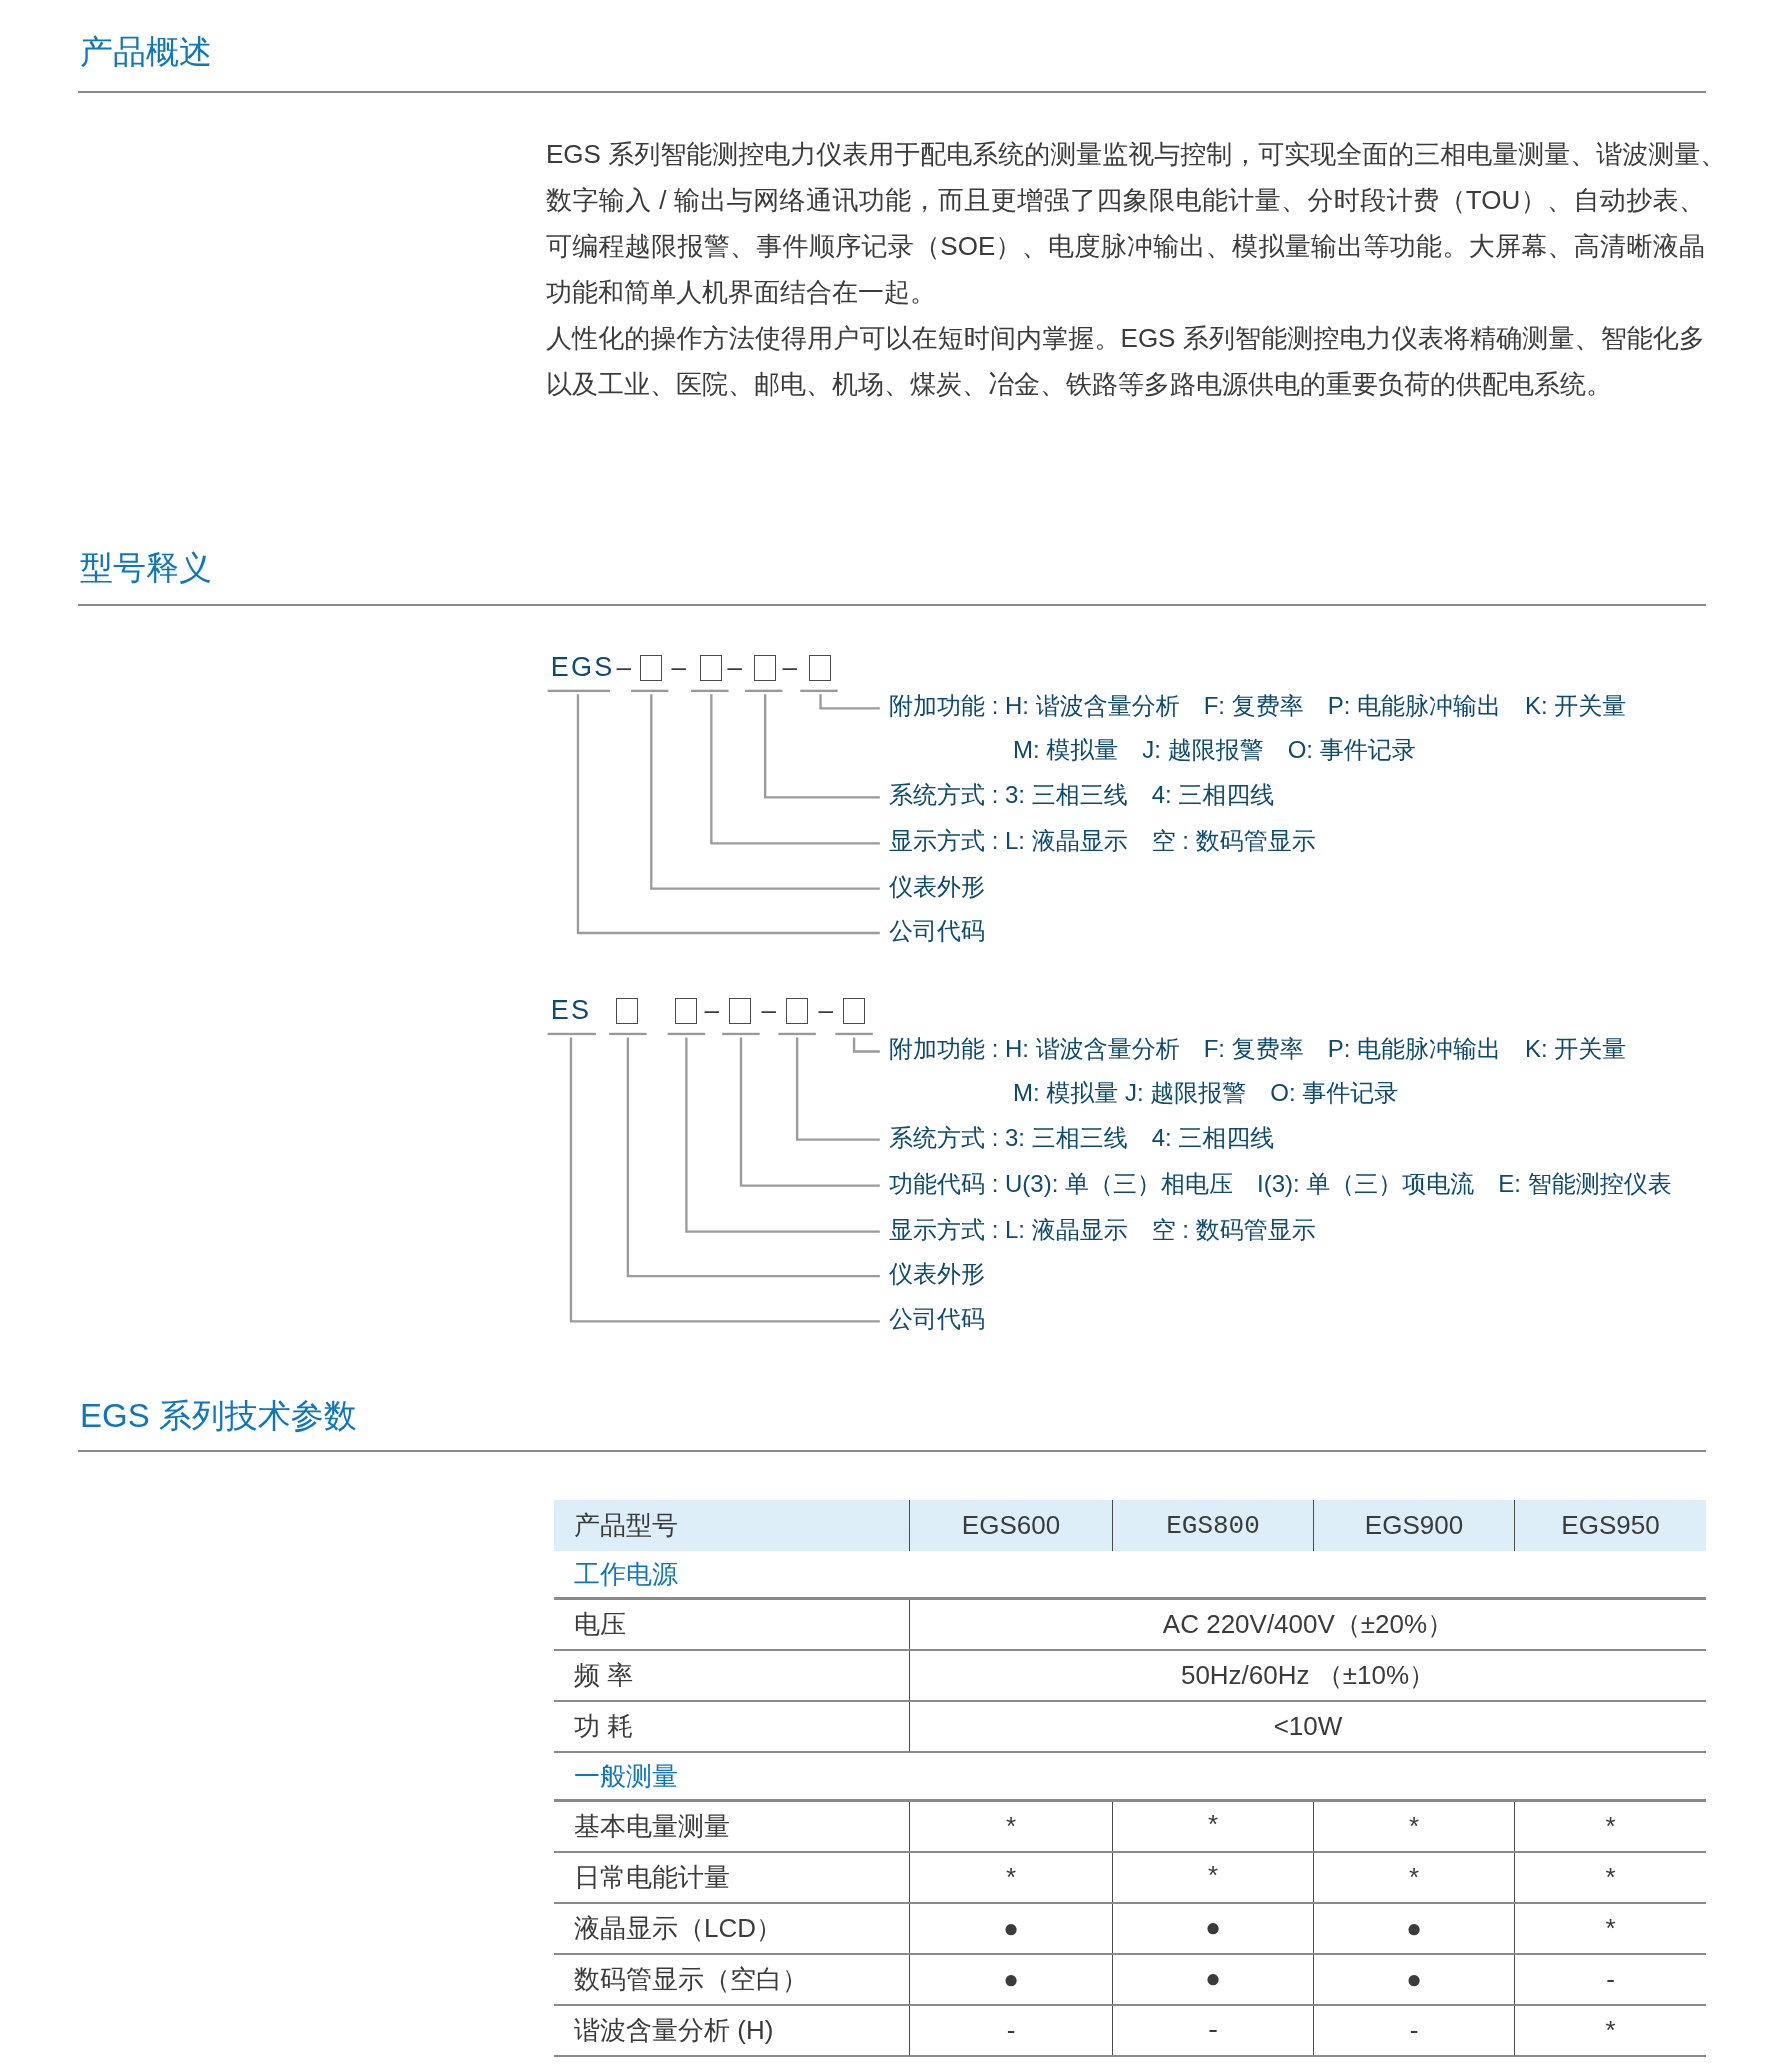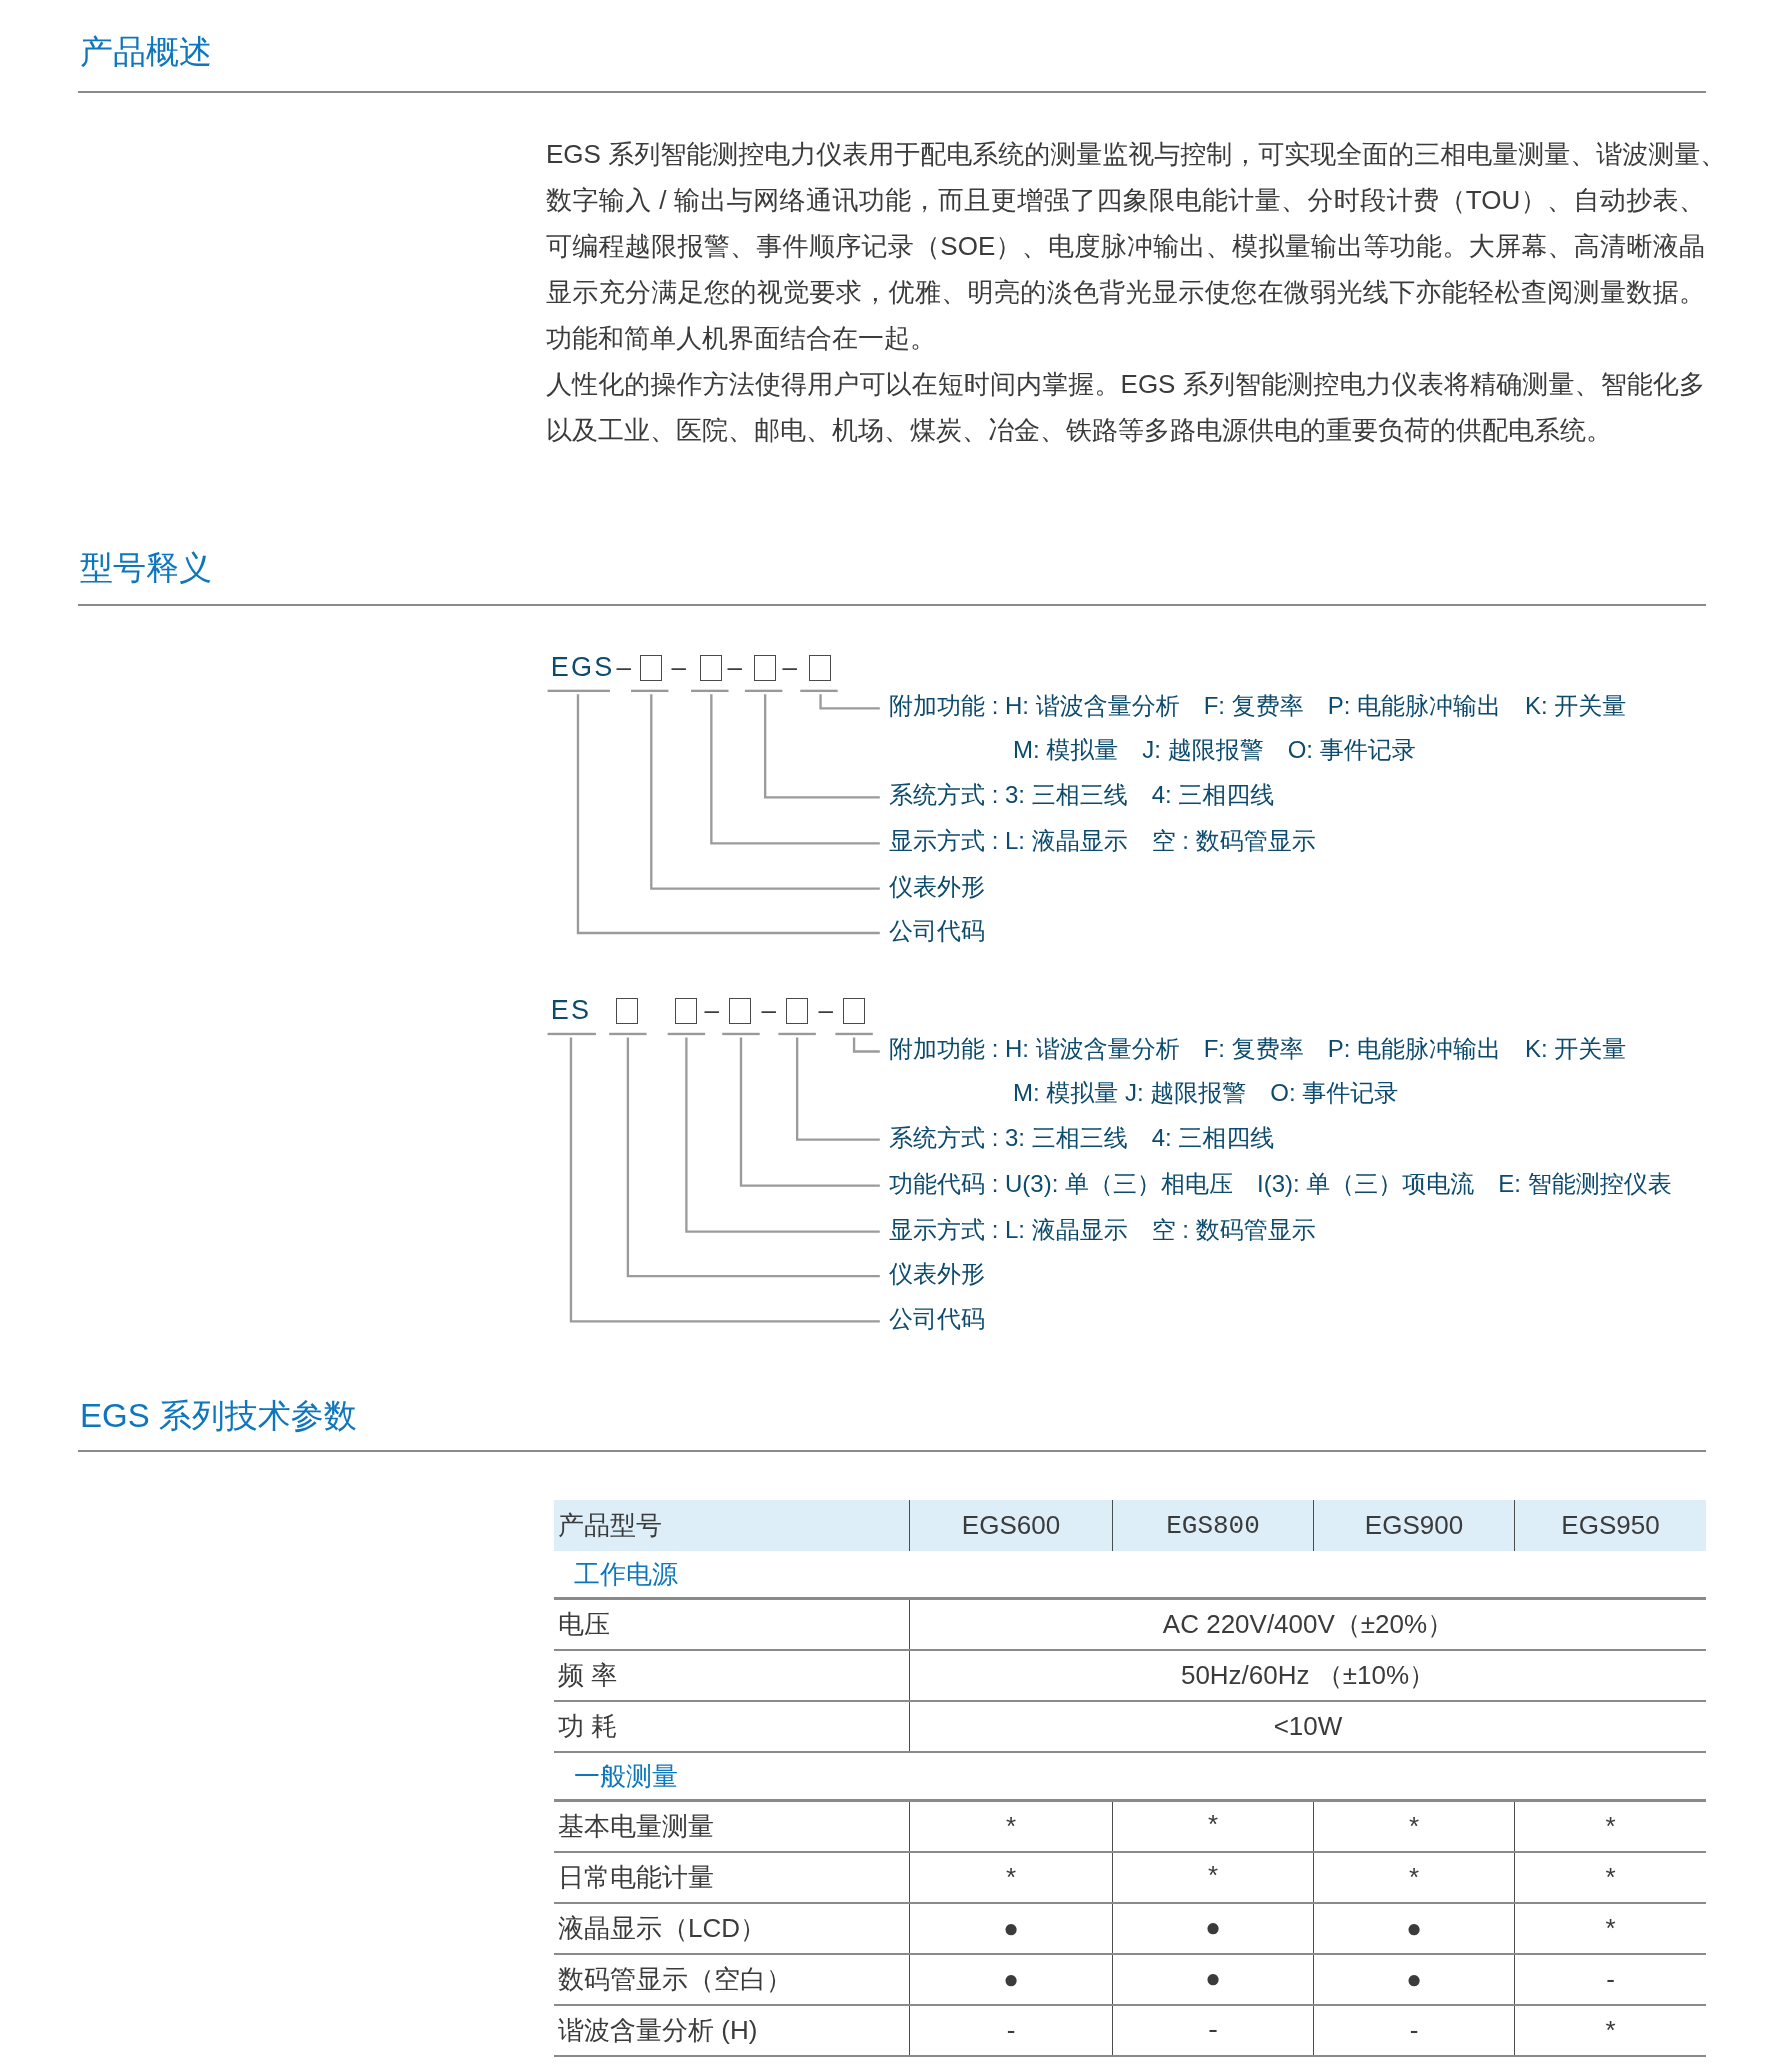--- a/index.html
+++ b/index.html
@@ -13,38 +13,37 @@
   .diagram{position:absolute;left:546px;width:1159px;}
   .dg-svg{position:absolute;left:0;top:0;}
   .mprefix{position:absolute;left:4.7px;top:6.2px;font-size:27px;color:#0c4a6e;letter-spacing:2.3px;white-space:nowrap;}
   .mbox{position:absolute;width:20px;height:23.4px;border:1.6px solid #4a4a4a;top:9.4px;}
   .mdash{position:absolute;top:6.2px;width:15.6px;text-align:center;font-size:26px;color:#3b3b3b;}
   .dlabel{position:absolute;left:343px;height:31px;line-height:31px;font-size:24px;color:#0c4a6e;white-space:nowrap;}
   .dlabel.l2{left:467px;}
   .ptable{position:absolute;left:554px;top:1500px;width:1152px;font-size:26px;color:#3b3b3b;}
   .trow{display:flex;box-sizing:border-box;width:100%;}
   .th-row{height:51px;background:#ddeef8;}
-  .cell-label{width:355px;padding-left:4px;box-sizing:border-box;display:flex;align-items:center;}
+  .cell-label{width:355px;padding-left:20px;box-sizing:border-box;display:flex;align-items:center;}
   .cell{box-sizing:border-box;border-left:1.6px solid #4c4c4c;display:flex;align-items:center;justify-content:center;}
   .c1{width:203px;} .c2{width:201px;font-family:Liberation Mono, monospace;} .c3{width:201px;} .c4{width:192px;}
   .sec-row{height:49px;box-sizing:border-box;border-bottom:3.1px solid #8a8a8a;color:#0e76bd;display:flex;align-items:center;padding-left:20px;}
   .data-row{height:51px;border-bottom:2.3px solid #8a8a8a;box-sizing:border-box;}
   .span-value{flex:1;border-left:1.6px solid #4c4c4c;display:flex;align-items:center;justify-content:center;}
 </style>
 </head>
 <body>
 
 <div class="h-blue" style="top:30px">产品概述</div>
 <div class="rule" style="top:91px"></div>
 
 <div class="para-block">
   <div class="para-line">EGS 系列智能测控电力仪表用于配电系统的测量监视与控制，可实现全面的三相电量测量、谐波测量、</div>
   <div class="para-line">数字输入 / 输出与网络通讯功能，而且更增强了四象限电能计量、分时段计费（TOU）、自动抄表、</div>
   <div class="para-line">可编程越限报警、事件顺序记录（SOE）、电度脉冲输出、模拟量输出等功能。大屏幕、高清晰液晶</div>
-  <div class="para-line">显示充分满足您的视觉要求，优雅、明亮的淡色背光显示使您在微弱光线下亦能轻松查阅测量数据。</div>
   <div class="para-line short">功能和简单人机界面结合在一起。</div>
   <div class="para-line">人性化的操作方法使得用户可以在短时间内掌握。EGS 系列智能测控电力仪表将精确测量、智能化多</div>
   <div class="para-line short">以及工业、医院、邮电、机场、煤炭、冶金、铁路等多路电源供电的重要负荷的供配电系统。</div>
 </div>
 
 <div class="h-blue" style="top:546px">型号释义</div>
 <div class="rule" style="top:604px"></div>
 
 <div class="diagram" style="top:646px;height:312px">
   <svg class="dg-svg" width="1159" height="312" viewBox="0 0 1486 400">

